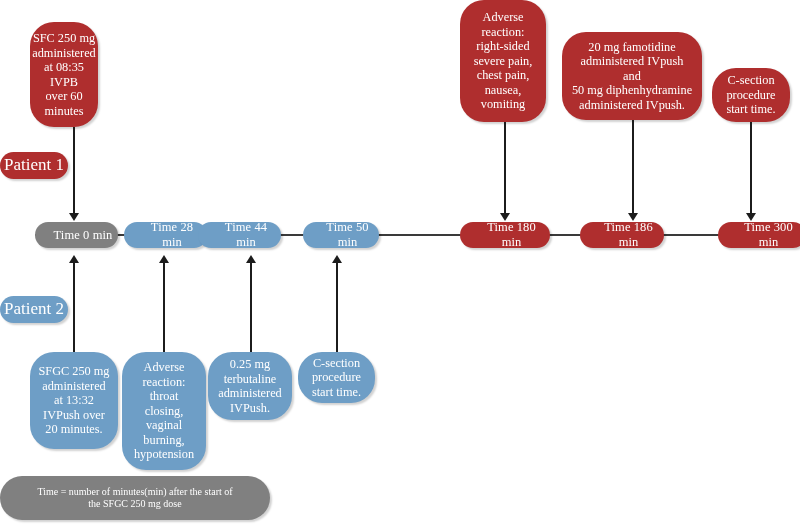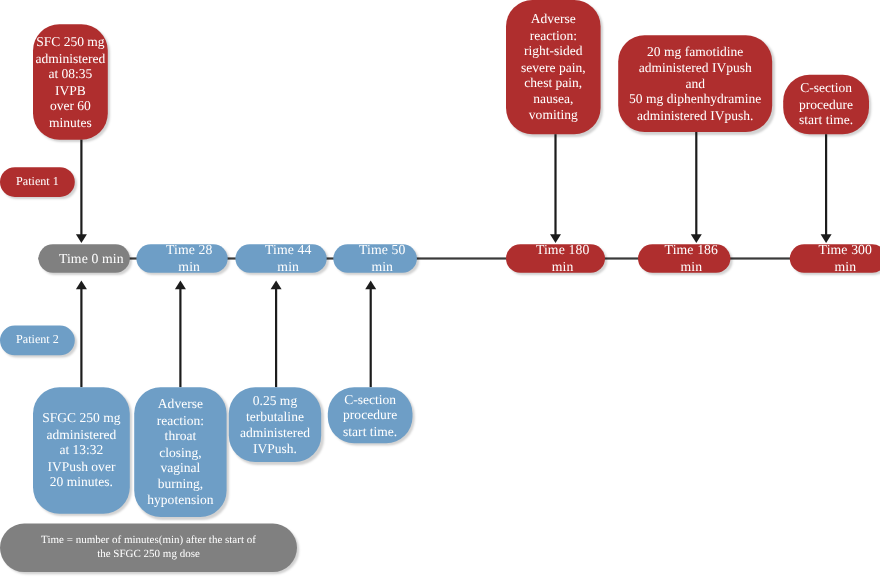--- a/index.html
+++ b/index.html
@@ -35,21 +35,21 @@
 
   .tl-box {
     font-size: 12.5px;
     letter-spacing: 0.1px;
     padding-left: 16px;
   }
   .detail-box {
     font-size: 12.3px;
   }
   .patient-box {
-    font-size: 11px;
+    font-size: 17px;
   }
   .legend-box {
     font-size: 10px;
     line-height: 1.25;
   }
 
   
   .hline {
     position: absolute;
     background: #3a3a3a;
@@ -113,35 +113,35 @@
   <div class="arrow-down" style="left:746px; top:213px;"></div>
 
   <div class="box red patient-box" style="left:0px; top:152px; width:68px; height:27px;">Patient 1</div>
 
   <div class="hline" style="left:35px; top:234px; width:730px;"></div>
 
   <div class="box gray tl-box" style="left:35px; top:222px; width:83px; height:26px;">Time 0 min</div>
 
   <div class="box blue tl-box" style="left:124px; top:222px; width:83px; height:26px;">Time 28 min</div>
 
-  <div class="box blue tl-box" style="left:214px; top:222px; width:83px; height:26px;">Time 44 min</div>
+  <div class="box blue tl-box" style="left:198px; top:222px; width:83px; height:26px;">Time 44 min</div>
 
   <div class="box blue tl-box" style="left:303px; top:222px; width:76px; height:26px;">Time 50 min</div>
 
   <div class="box red tl-box" style="left:460px; top:222px; width:90px; height:26px;">Time 180 min</div>
 
   <div class="box red tl-box" style="left:580px; top:222px; width:84px; height:26px;">Time 186 min</div>
 
   <div class="box red tl-box" style="left:706px; top:222px; width:88px; height:26px;margin-left:12px;">Time 300 min</div>
 
   <div class="box blue patient-box" style="left:0px; top:296px; width:68px; height:27px;">Patient 2</div>
 
   <div class="arrow-up" style="left:69px; top:255px;"></div>
   <div class="vline" style="left:73px; top:262px; height:90px;"></div>
-  <div class="box blue detail-box" style="left:30px; top:352px; width:88px; height:115px;">SFGC 250 mg
+  <div class="box blue detail-box" style="left:30px; top:352px; width:88px; height:97px;">SFGC 250 mg
 administered
 at 13:32
 IVPush over
 20 minutes.</div>
 
   <div class="arrow-up" style="left:159px; top:255px;"></div>
   <div class="vline" style="left:163px; top:262px; height:90px;"></div>
   <div class="box blue detail-box" style="left:122px; top:352px; width:84px; height:118px;">Adverse
 reaction:
 throat

